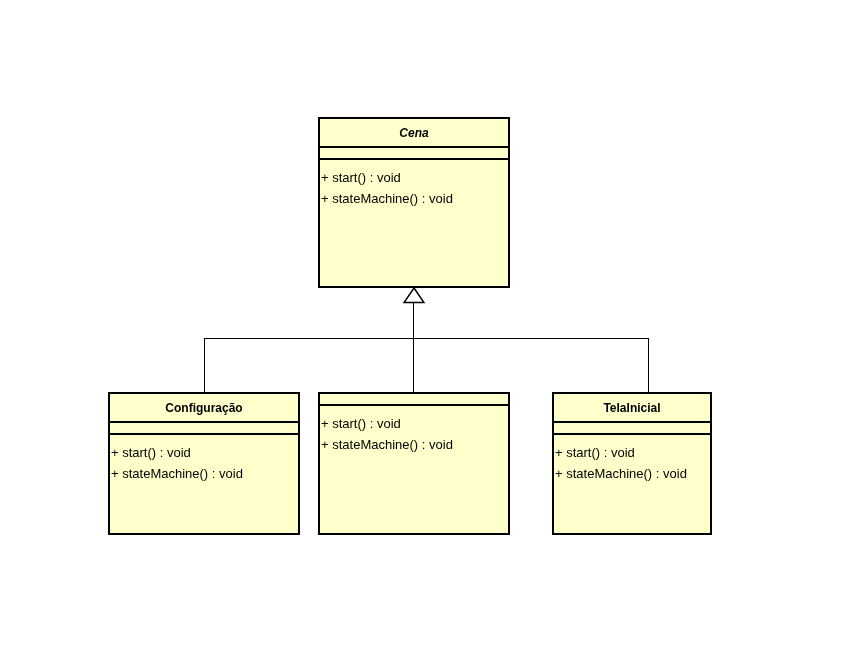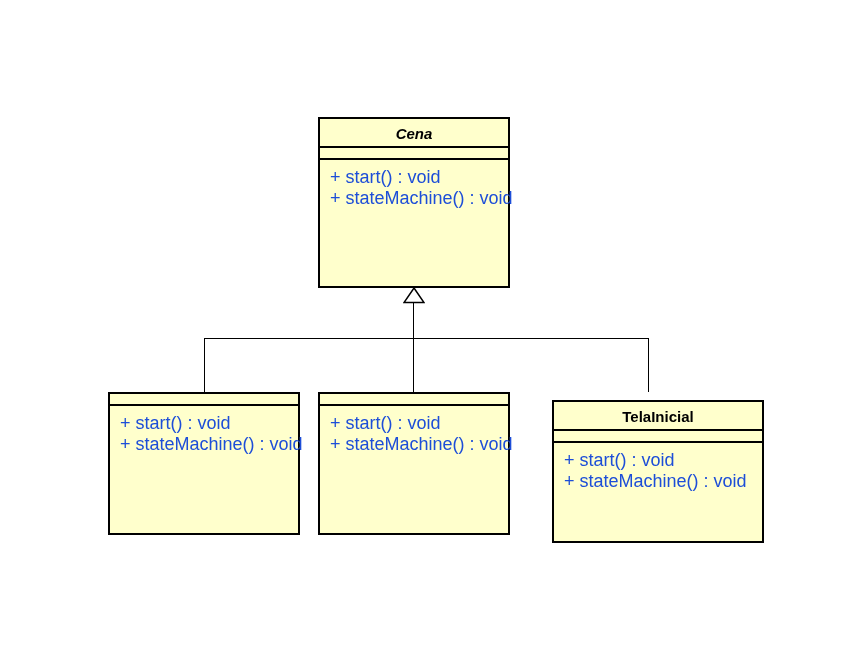--- a/index.html
+++ b/index.html
@@ -15,35 +15,35 @@
     position: absolute;
     background: #FFFFCC;
     border: 2px solid #000000;
     box-sizing: border-box;
   }
   .uml-class .title {
     height: 29px;
     line-height: 29px;
     text-align: center;
     font-weight: bold;
-    font-size: 15px;
+    font-size: 12px;
     color: #000000;
     border-bottom: 2px solid #000000;
     box-sizing: border-box;
   }
   .uml-class.abstract .title { font-style: italic; }
   .uml-class .attrs {
     height: 12px;
     border-bottom: 2px solid #000000;
     box-sizing: border-box;
   }
   .uml-class .methods {
-    padding: 7px 4px 0 10px;
-    font-size: 18px;
-    color: #1d4ed8;
+    padding: 7px 4px 0 1px;
+    font-size: 13px;
+    color: #000000;
   }
   .uml-class .methods .method {
     line-height: 21px;
     white-space: nowrap;
   }
   .connector { position: absolute; background: #000000; }
   .arrowhead { position: absolute; }
 </style>
 </head>
 <body>
@@ -62,36 +62,37 @@
   <svg class="arrowhead" width="22" height="17" style="left:403px; top:287px;">
     <polygon points="11,1 21,15.5 1,15.5" fill="#ffffff" stroke="#000000" stroke-width="1.5"></polygon>
   </svg>
 
   <div class="connector" style="left:413px; top:303px; width:1px; height:89px;"></div>
   <div class="connector" style="left:204px; top:338px; width:445px; height:1px;"></div>
   <div class="connector" style="left:204px; top:338px; width:1px; height:54px;"></div>
   <div class="connector" style="left:648px; top:338px; width:1px; height:54px;"></div>
 
   <div class="uml-class" style="left:108px; top:392px; width:192px; height:143px;">
+    <div class="title">Configuração</div>
     <div class="attrs"></div>
     <div class="methods">
       <div class="method">+ start() : void</div>
       <div class="method">+ stateMachine() : void</div>
     </div>
   </div>
 
   <div class="uml-class" style="left:318px; top:392px; width:192px; height:143px;">
     <div class="attrs"></div>
     <div class="methods">
       <div class="method">+ start() : void</div>
       <div class="method">+ stateMachine() : void</div>
     </div>
   </div>
 
-  <div class="uml-class" style="left:552px; top:400px; width:212px; height:143px;">
+  <div class="uml-class" style="left:552px; top:392px; width:160px; height:143px;">
     <div class="title">TelaInicial</div>
     <div class="attrs"></div>
     <div class="methods">
       <div class="method">+ start() : void</div>
       <div class="method">+ stateMachine() : void</div>
     </div>
   </div>
 
 </div>
 

